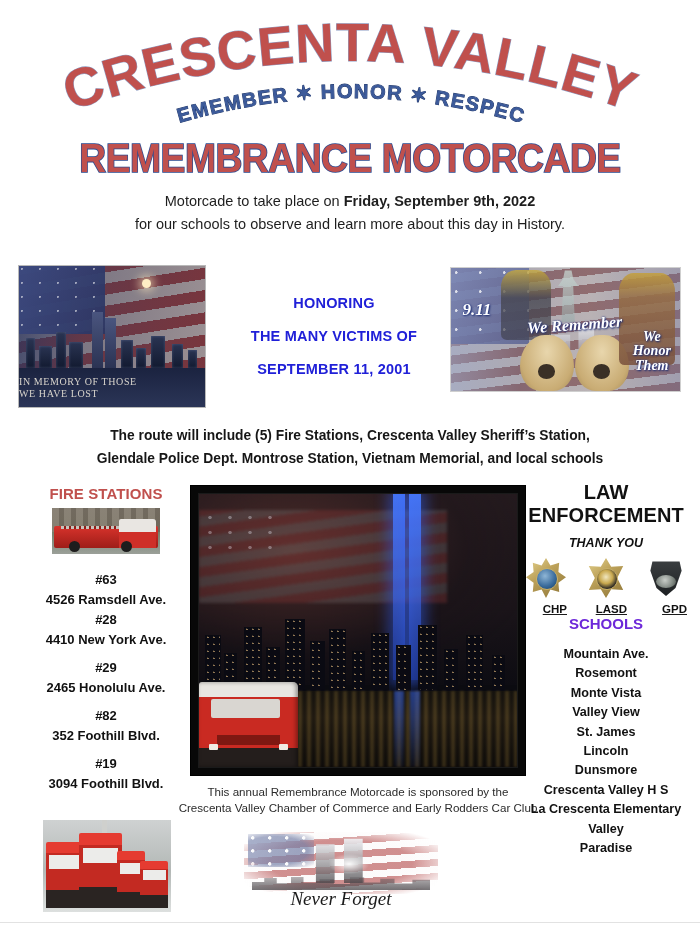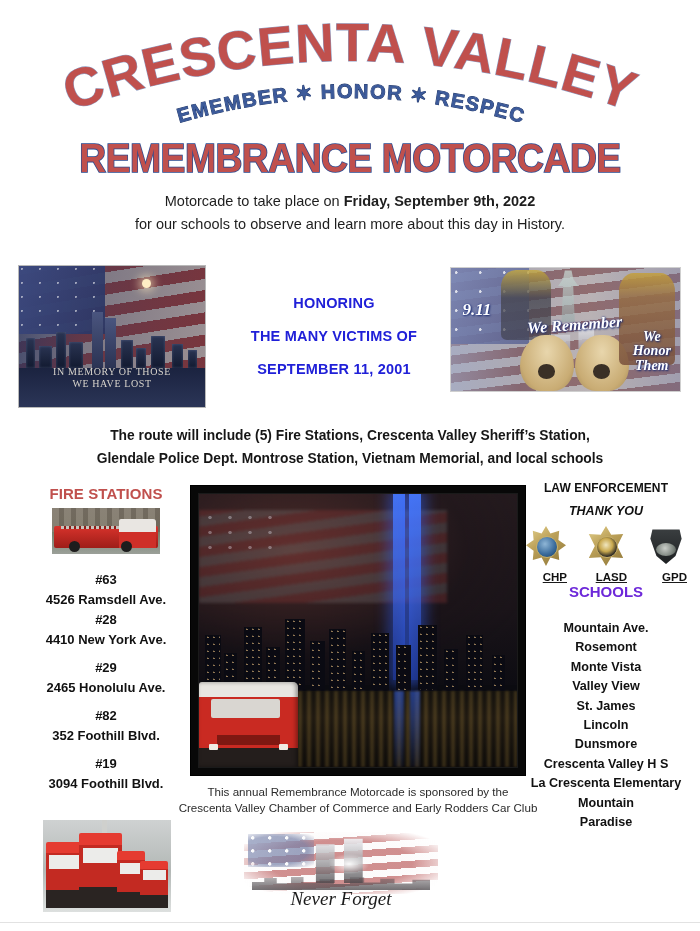--- a/index.html
+++ b/index.html
@@ -146,22 +146,22 @@
   .photo-memory .twin {
     position: absolute; bottom: 28%;
     width: 11px; height: 56px;
     background: linear-gradient(to top, #2b3353, #4a557f);
   }
   .photo-memory .water {
     position: absolute; left: 0; bottom: 0; width: 100%; height: 28%;
     background: linear-gradient(to bottom, #1b2340, #2b3557);
   }
   .photo-memory .cap {
-    position: absolute; left: 0; bottom: 17px; width: 100%;
-    text-align: center;
+    position: absolute; left: 0; bottom: 7px; width: 100%;
+    text-align: left;
     font-family: "Liberation Serif", serif;
     font-size: 10px;
     line-height: 12px;
     letter-spacing: 0.6px;
     color: #d8d4cc;
   }
 
   
   .honoring {
     position: absolute;
@@ -441,21 +441,21 @@
   
   .col-right {
     position: absolute;
     left: 516px;
     top: 481px;
     width: 180px;
     text-align: center;
   }
   .law-heading {
     font-weight: bold;
-    font-size: 12px;
+    font-size: 20px;
     color: #111;
     letter-spacing: 0.1px;
   }
   .thank-you {
     margin-top: 9px;
     font-weight: bold;
     font-style: italic;
     font-size: 12.5px;
     color: #111;
   }
@@ -509,21 +509,21 @@
     font-weight: bold;
     font-size: 11.5px;
     color: #111;
   }
   .schools-heading {
     font-weight: bold;
     font-size: 15px;
     color: #6d28d9;
   }
   .schools-list {
-    margin-top: 19px;
+    margin-top: 13px;
     font-weight: bold;
     font-size: 12.6px;
     line-height: 19.4px;
     color: #111;
     text-align: center;
   }
 
   
   .photo-trucks {
     position: absolute;
@@ -797,21 +797,21 @@
     <div class="schools-list">
       <div>Mountain Ave.</div>
       <div>Rosemont</div>
       <div>Monte Vista</div>
       <div>Valley View</div>
       <div>St. James</div>
       <div>Lincoln</div>
       <div>Dunsmore</div>
       <div>Crescenta Valley H S</div>
       <div>La Crescenta Elementary</div>
-      <div>Mountain</div>
+      <div>Valley</div>
       <div>Paradise</div>
     </div>
   </div>
 
   <div class="photo-trucks">
     <div class="pbg"></div>
     <div class="pole" style="left:46%;top:0;width:5px;height:52%;"></div>
     <div class="t" style="left:2%;width:30%;height:72%;"></div>
     <div class="t" style="left:28%;width:34%;height:82%;"></div>
     <div class="t" style="left:58%;width:22%;height:62%;"></div>

